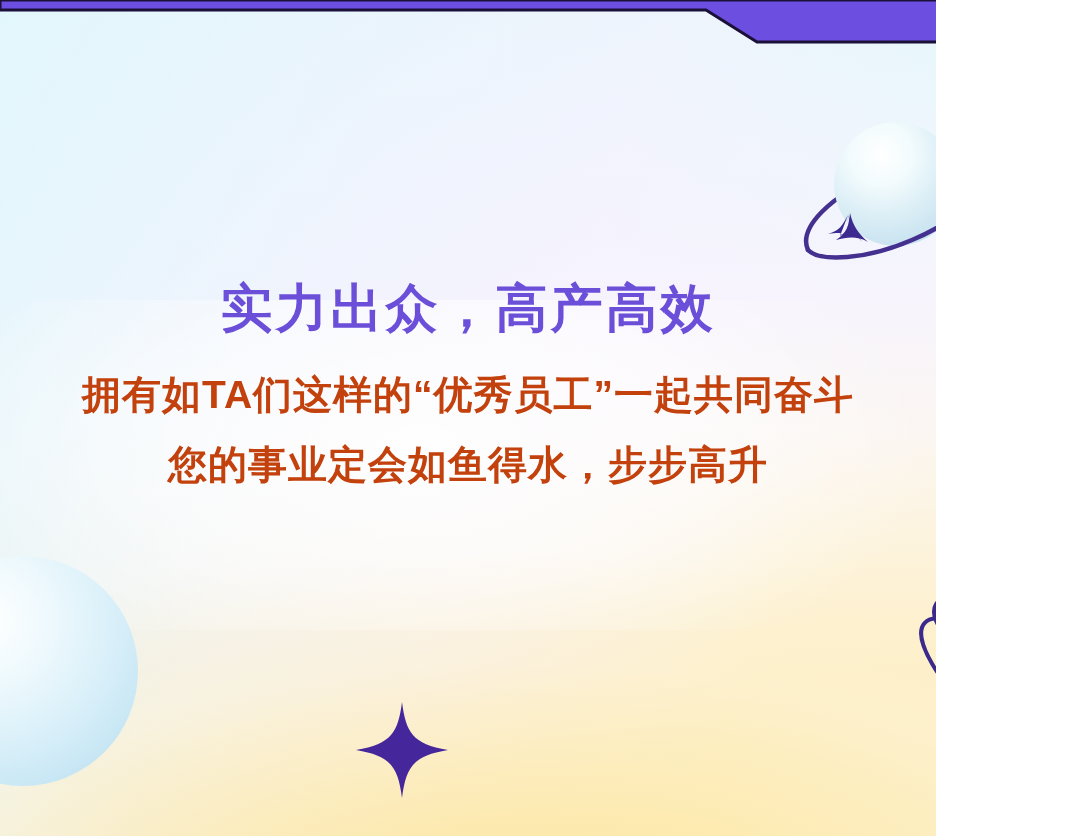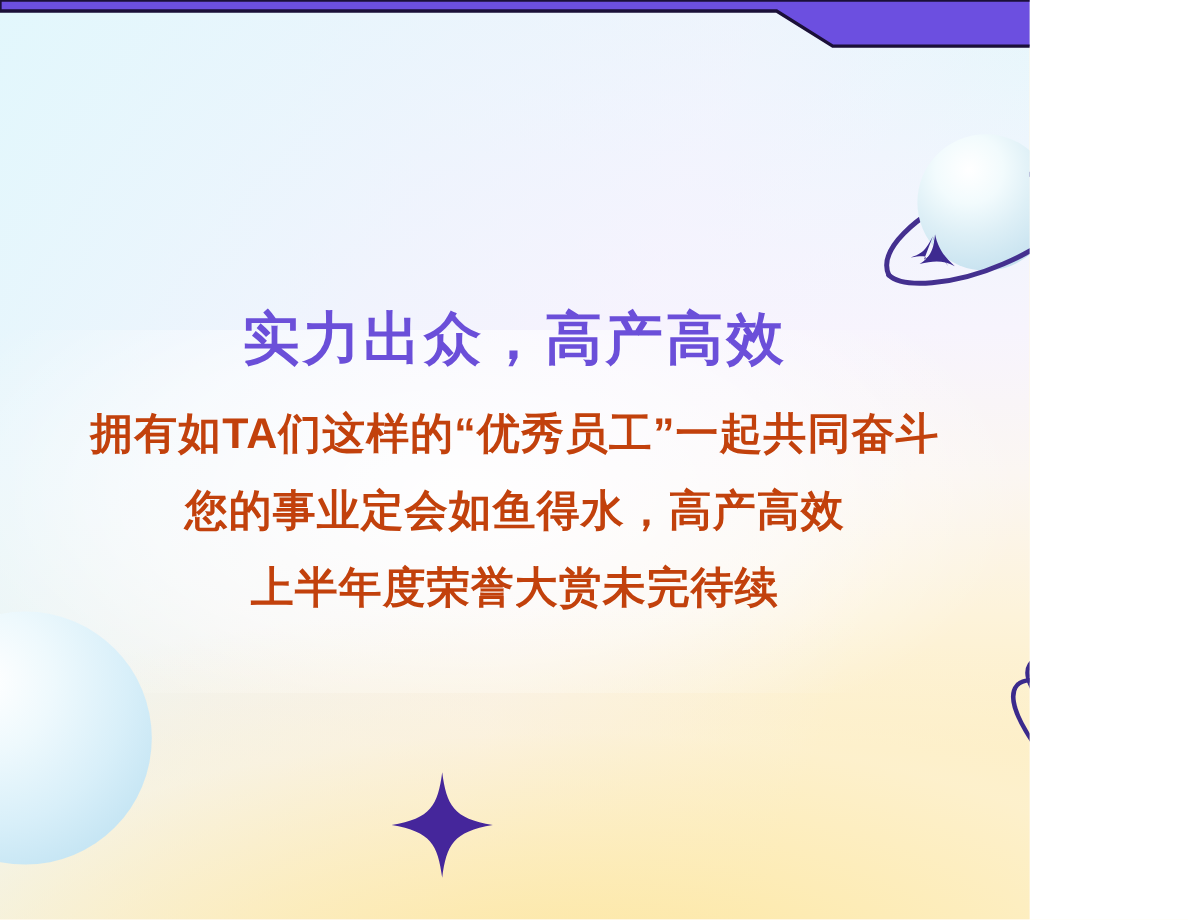--- a/index.html
+++ b/index.html
@@ -216,18 +216,17 @@
                C 60,56 54,68 50,98
                C 46,68 40,56 4,50
                C 40,44 46,32 50,2 Z" fill="#45269B"></path>
     </svg>
   </div>
 
   <div class="content">
     <h1 class="headline">实力出众，高产高效</h1>
     <ul class="body-lines">
       <li class="body-line">拥有如TA们这样的“优秀员工”一起共同奋斗</li>
-      <li class="body-line">您的事业定会如鱼得水，高产高效</li>
-      <li class="body-line">上半年度荣誉大赏未完待续</li>
+      <li class="body-line">您的事业定会如鱼得水，步步高升</li>
     </ul>
   </div>
 
 </div>
 
 </body></html>

